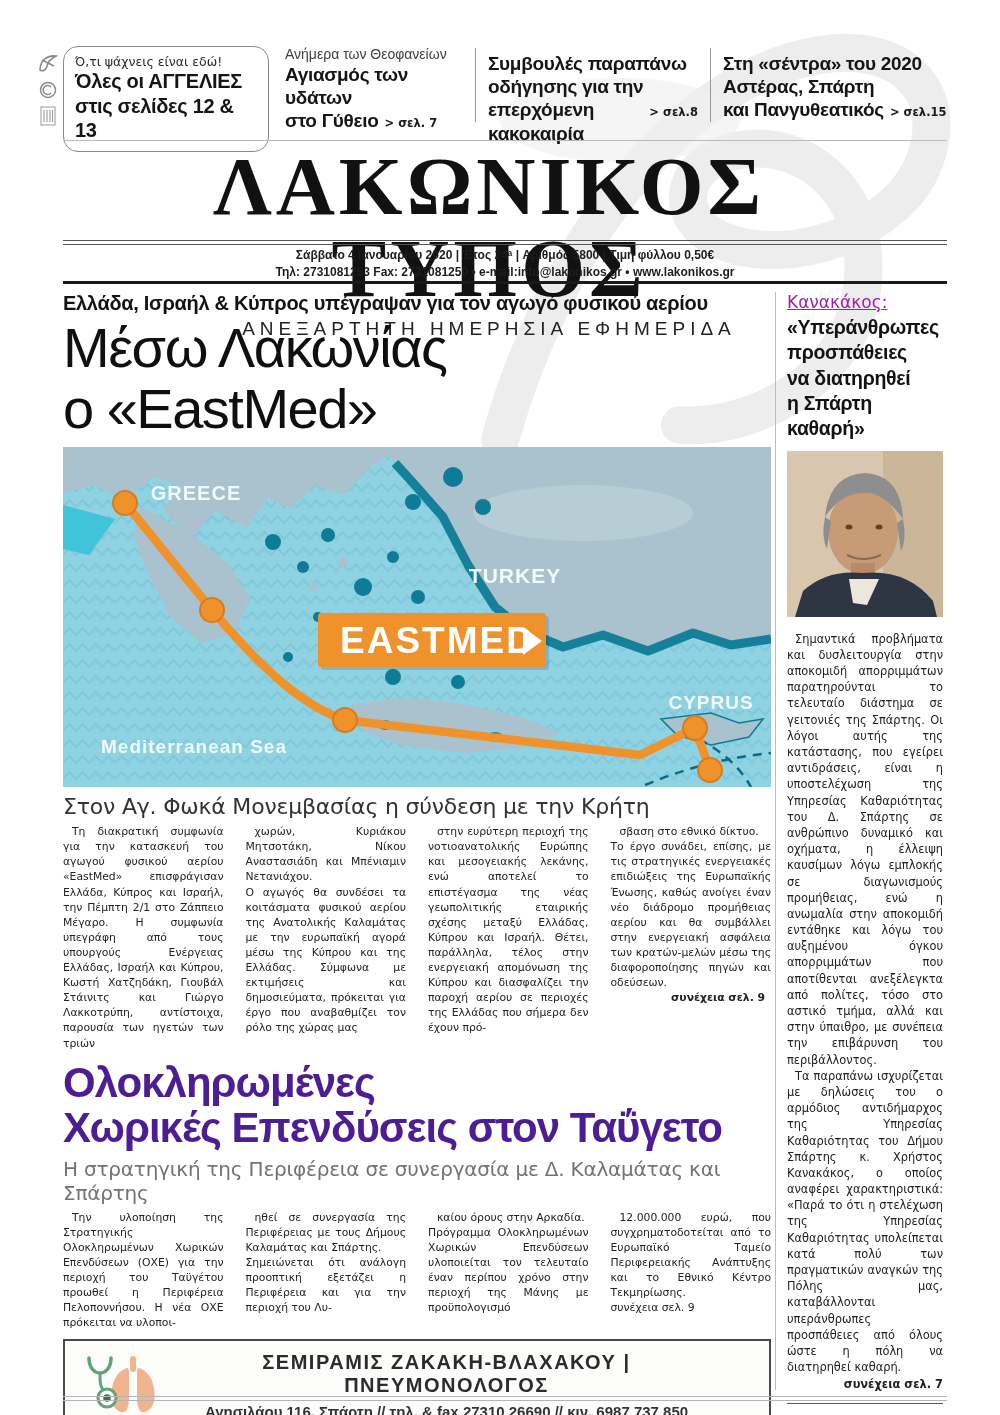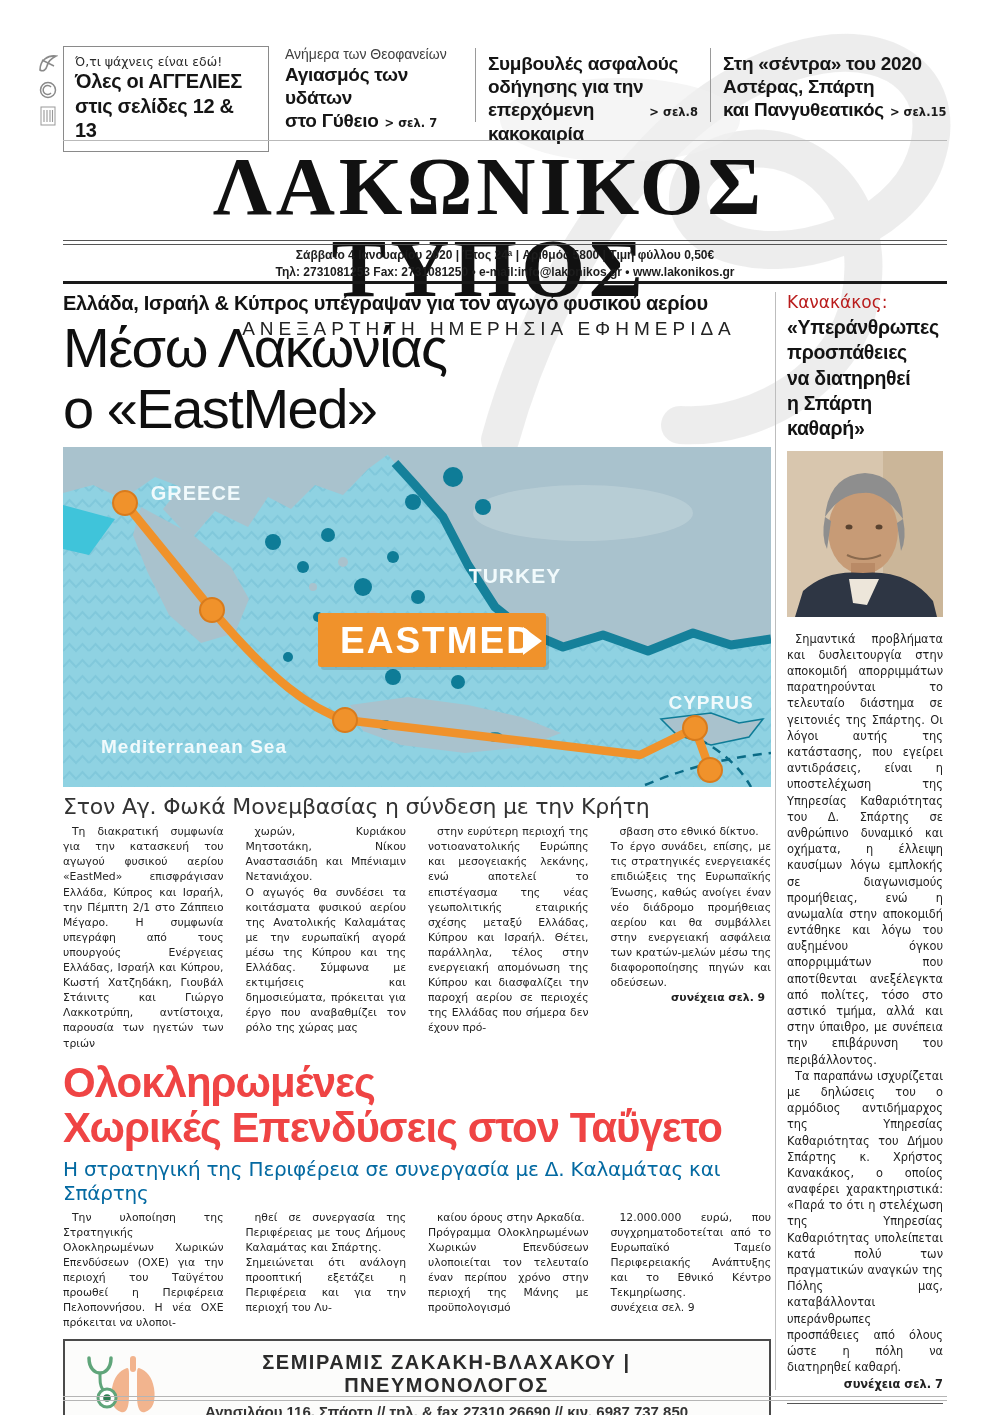--- a/index.html
+++ b/index.html
@@ -11,21 +11,21 @@
   .abs{position:absolute;}
   .preline{white-space:pre-line;}
   .jtext{text-align:justify;}
   
   #watermark{left:430px;top:10px;width:560px;height:470px;z-index:0;opacity:.55;}
   .z1{z-index:1;}
   
   #stamps{left:36px;top:52px;width:24px;display:flex;flex-direction:column;gap:7px;align-items:center;color:#8a8a8a;}
   #teasers{left:63px;top:46px;width:884px;display:flex;align-items:flex-start;}
   .teaser-box{border:1px solid #8a8a8a;padding:7px 11px 9px 11px;width:182px;}
-  .tz{line-height:1.22;}
+  .tz{line-height:1.22;border-radius:15px;}
   .tz-kicker{font-size:14px;color:#404040;font-family:"Liberation Sans",sans-serif;}
   .tz-small{font-size:12.5px;color:#2b2b2b;}
   .tz-title{font-family:"Liberation Sans",sans-serif;font-weight:bold;font-size:19px;letter-spacing:-.3px;color:#151515;}
   .tz-box-title{font-size:20px;}
   .pageref{font-size:11.5px;font-weight:bold;margin-left:6px;white-space:nowrap;}
   .tz-row{display:flex;align-items:baseline;}
   .tdivider{width:1px;background:#9a9a9a;height:74px;margin:2px 12px 0 12px;}
   #top-rule{left:63px;top:140px;width:884px;border-top:1px solid #b9b9b9;}
   
   #masthead{left:47px;top:146px;width:884px;text-align:center;}
@@ -42,31 +42,31 @@
   #lead-kicker{font-family:"Liberation Sans",sans-serif;font-weight:bold;font-size:20px;letter-spacing:-.3px;color:#131313;}
   #lead-headline{font-family:"Liberation Sans",sans-serif;font-weight:normal;font-size:56px;line-height:1.09;letter-spacing:-1.5px;color:#0f0f0f;margin-top:2px;}
   #map-wrap{margin-top:8px;width:708px;height:340px;}
   #lead-subhead{font-size:22px;color:#333;margin-top:7px;letter-spacing:-.2px;}
   .cols{display:flex;gap:22px;margin-top:5px;}
   .col{width:167px;}
   .body-text{font-size:10.8px;line-height:1.4;color:#222;}
   .body-text p{margin:0;text-indent:9px;}
   .cont-right{font-size:10.8px;font-weight:bold;text-align:right;padding-right:6px;color:#222;}
   
-  #second-headline{font-family:"Liberation Sans",sans-serif;font-weight:bold;font-size:42px;line-height:1.07;letter-spacing:-1px;color:#ef4444;margin-top:10px;}
-  #second-subhead{font-size:20px;color:#0369a1;margin-top:6px;letter-spacing:-.2px;}
+  #second-headline{font-family:"Liberation Sans",sans-serif;font-weight:bold;font-size:42px;line-height:1.07;letter-spacing:-1px;color:#4c1d95;margin-top:10px;}
+  #second-subhead{font-size:20px;color:#737373;margin-top:6px;letter-spacing:-.2px;}
   
   #ad-box{margin-top:9px;border:2px solid #4a4a4a;background:#fcfcfb;height:88px;display:flex;align-items:center;}
   #ad-logo{margin-left:16px;flex:0 0 88px;}
   #ad-text{flex:1;text-align:center;padding-right:45px;font-family:"Liberation Sans",sans-serif;}
   #ad-name{font-weight:bold;font-size:20px;letter-spacing:1.5px;color:#2b2b2b;}
   #ad-address{font-weight:bold;font-size:15px;color:#333;margin-top:6px;}
   #bottom-rule{left:63px;top:1396px;width:884px;height:3px;border-top:1px solid #b5b5b5;border-bottom:1px solid #b5b5b5;}
   
-  #sidebar-kicker{font-size:17px;color:#b91c1c;}
+  #sidebar-kicker{font-size:17px;color:#a21caf;text-decoration:underline;}
   #sidebar-title{font-family:"Liberation Sans",sans-serif;font-weight:bold;font-size:19.5px;line-height:1.3;letter-spacing:-.3px;color:#131313;margin-top:3px;}
   #portrait{margin:9px 0 10px 0;width:156px;height:166px;}
   .sb-body{font-size:11.4px;line-height:1.42;color:#222;}
   .sb-body p{margin:0;text-indent:8px;}
   #sidebar-cont{font-size:11.4px;font-weight:bold;text-align:right;color:#222;margin-top:2px;}
   #sidebar-divider{border-top:1.5px solid #555;margin:12px 0 10px 0;}
   #feature-title{font-family:"Liberation Sans",sans-serif;font-weight:bold;font-size:23px;line-height:1.18;letter-spacing:-.3px;color:#131313;}
   
   .map-label{font-family:"Liberation Sans",sans-serif;font-weight:bold;fill:#f1fafc;letter-spacing:1px;}
   .badge-label{font-family:"Liberation Sans",sans-serif;font-weight:bold;fill:#ffffff;letter-spacing:2px;}
@@ -106,21 +106,21 @@
     <div class="tz-title">Αγιασμός των υδάτων</div>
     <div class="tz-row">
       <span class="tz-title">στο Γύθειο</span>
       <span class="pageref">&gt; σελ. 7</span>
     </div>
   </div>
 
   <div class="tdivider"></div>
 
   <div class="tz" style="width:210px;padding-top:6px;">
-    <div class="tz-title preline">Συμβουλές ασφαλούς
+    <div class="tz-title preline">Συμβουλές παραπάνω
 οδήγησης  για την</div>
     <div class="tz-row">
       <span class="tz-title">επερχόμενη κακοκαιρία</span>
       <span class="pageref">&gt; σελ.8</span>
     </div>
   </div>
 
   <div class="tdivider"></div>
 
   <div class="tz" style="flex:1;padding-top:6px;">

